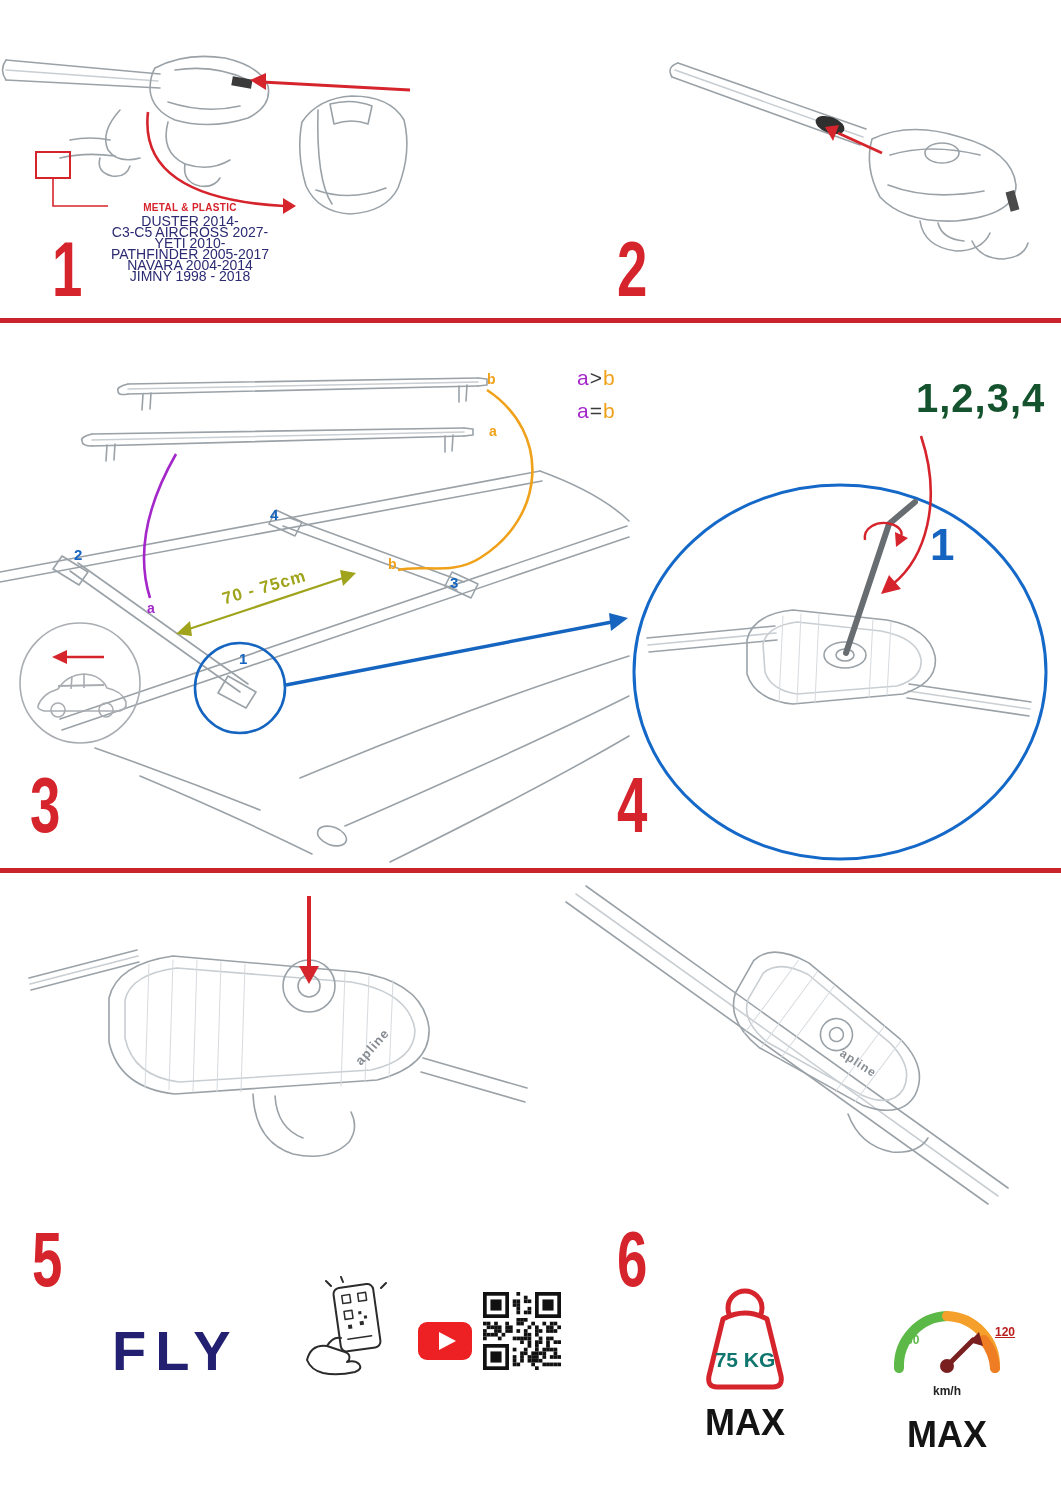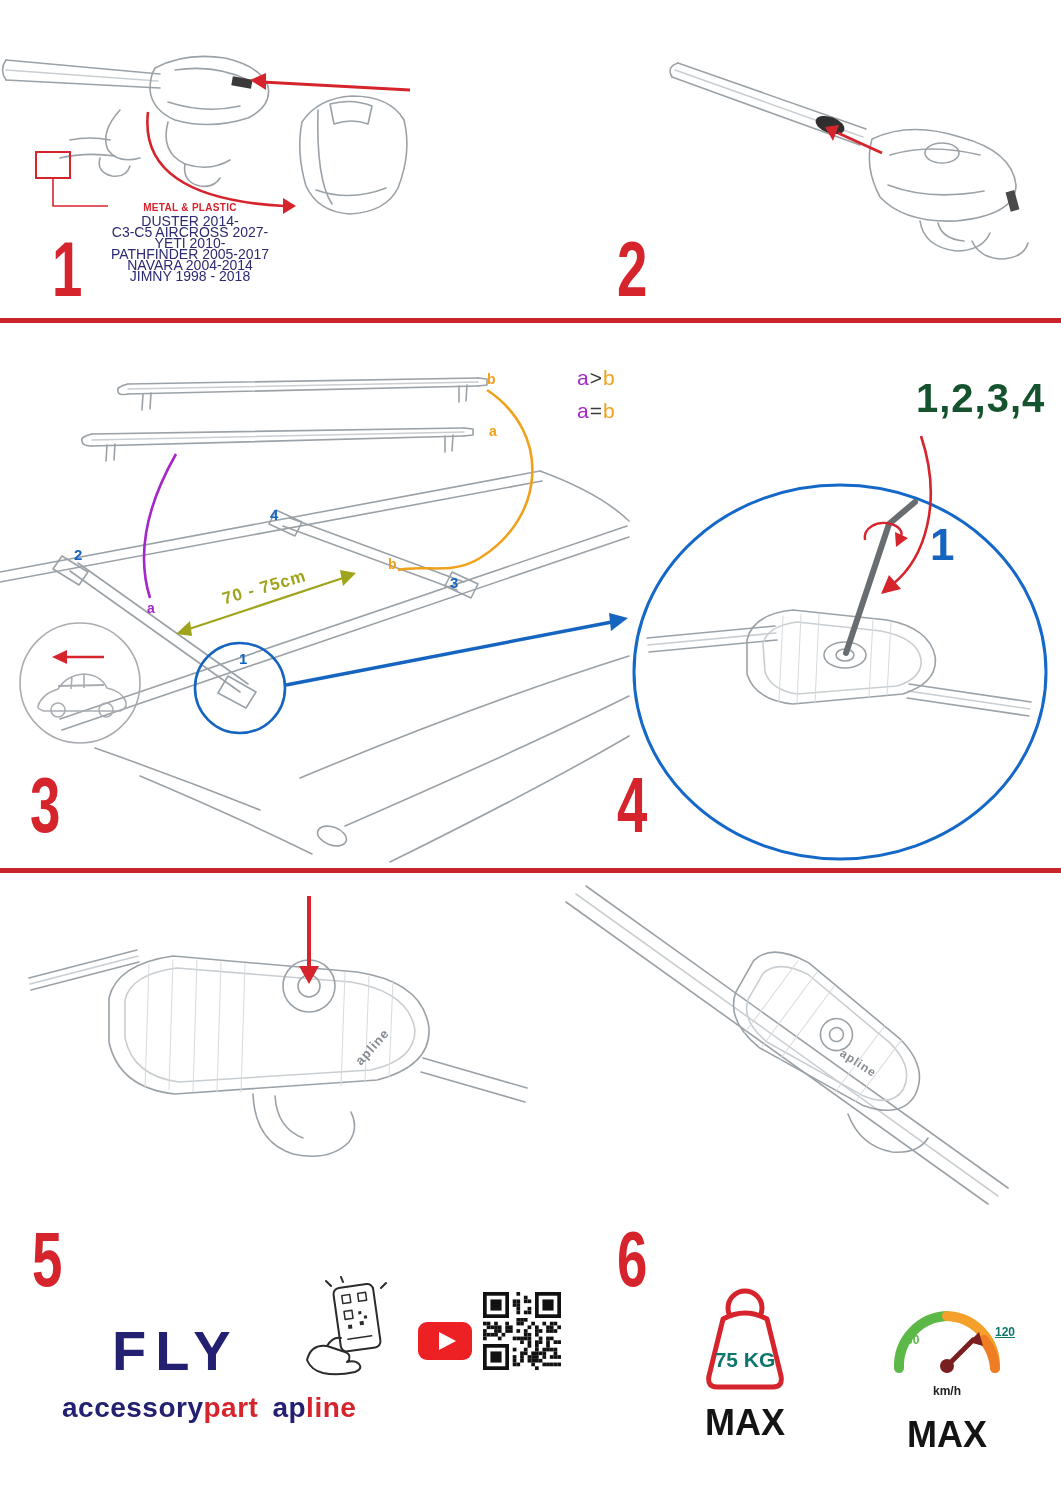--- a/index.html
+++ b/index.html
@@ -41,21 +41,21 @@
        letter-spacing:9px;}
   #brandline{position:absolute;left:62px;top:1392px;font-size:28px;font-weight:700;letter-spacing:.5px;}
   #brandline .navy{color:#232072}#brandline .red{color:#d6242c}
   #brand-right{margin-left:14px;}
 
   #weight-value{position:absolute;left:682px;top:1348px;width:126px;text-align:center;
                 color:#0f766e;font-weight:700;font-size:21px;}
   #weight-max{position:absolute;left:682px;top:1402px;width:126px;text-align:center;
               color:#141414;font-weight:700;font-size:36px;}
   #speed-60{position:absolute;left:906px;top:1297px;font-size:12px;font-weight:700;color:#5cb947;margin-top:36px;}
-  #speed-120{position:absolute;left:995px;top:1325px;font-size:12px;font-weight:700;color:#0f766e;text-decoration:underline;}
+  #speed-120{position:absolute;left:995px;top:1325px;font-size:12px;font-weight:700;color:#b91c1c;text-decoration:underline;}
   #speed-unit{position:absolute;left:885px;top:1384px;width:124px;text-align:center;
               font-size:12px;font-weight:700;color:#222;}
   #speed-max{position:absolute;left:885px;top:1414px;width:124px;text-align:center;
              color:#141414;font-weight:700;font-size:36px;}
 
   #s1{left:0;top:40px}#s2{left:620px;top:55px}#s3{left:0;top:358px}#s4{left:625px;top:372px}
   #s5{left:25px;top:880px}#s6{left:530px;top:878px}
   #phone-icon{left:293px;top:1276px}#yt-icon{left:417px;top:1321px}#qr-icon{left:483px;top:1292px}
   #weight-icon{left:682px;top:1282px}#speed-icon{left:885px;top:1286px}
 </style>
@@ -285,21 +285,20 @@
           <circle cx="295" cy="150" r="7"></circle>
       </g>
       <path d="M318,236 Q330,268 362,274 Q388,276 398,260"></path>
     </g>
   </svg>
   <div id="apline6" class="product-logo">apline</div>
   <div id="n6" class="stepnum">6</div>
 
   <div id="fly">FLY</div>
 
-  <div id="brandline"><span id="brand-left"><span class="navy">accessory</span><span class="red">part</span></span><span id="brand-right"><span class="navy">ap</span><span class="red">line</span></span></div>
 
   <svg id="phone-icon" class="draw" width="108" height="102" viewBox="0 0 108 102">
     <g stroke="#2b2b2b" stroke-width="2" fill="none" stroke-linecap="round" stroke-linejoin="round">
       <g transform="rotate(-8 62 42)">
         <rect x="44" y="10" width="40" height="64" rx="6"></rect>
         <rect x="52" y="18" width="8" height="8" stroke-width="1.5"></rect>
         <rect x="68" y="18" width="8" height="8" stroke-width="1.5"></rect>
         <rect x="52" y="34" width="8" height="8" stroke-width="1.5"></rect>
         <rect x="66" y="36" width="3" height="3" fill="#2b2b2b" stroke="none"></rect>
         <rect x="71" y="41" width="3" height="3" fill="#2b2b2b" stroke="none"></rect>

